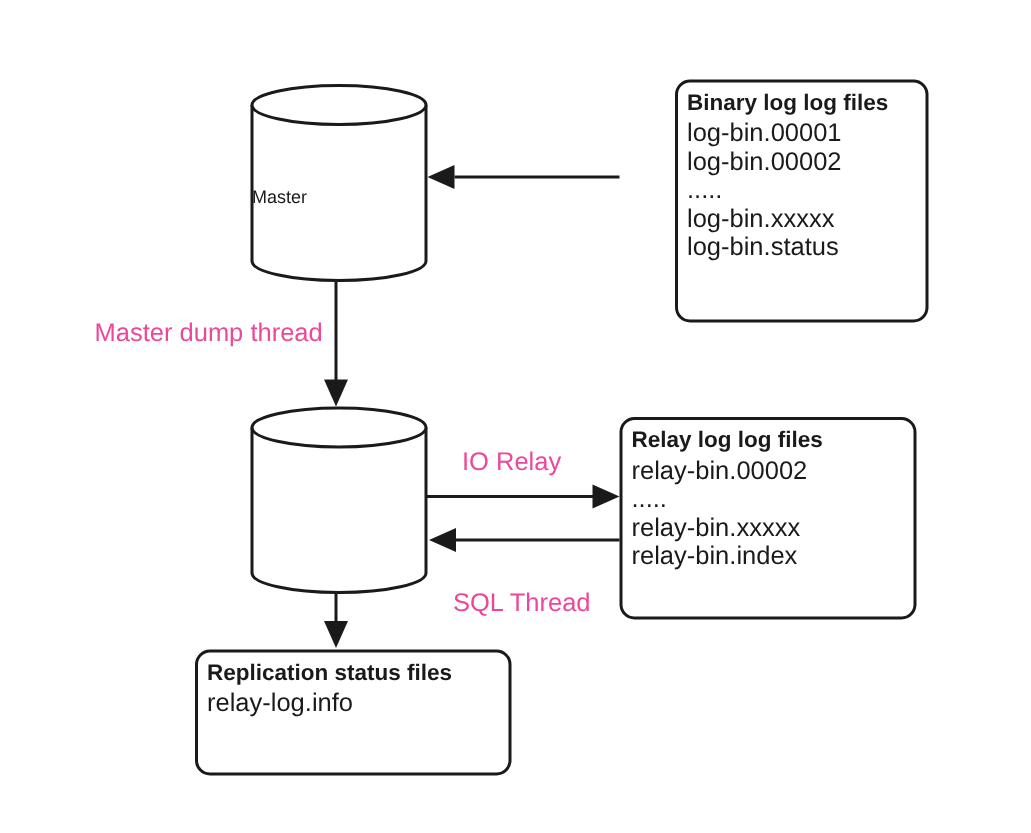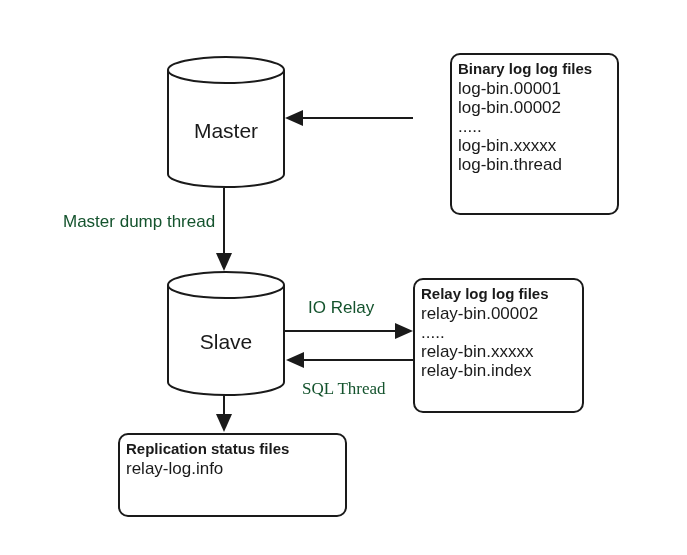--- a/index.html
+++ b/index.html
@@ -12,31 +12,31 @@
     color: #1a1a1a;
     overflow: hidden;
   }
   .layer {
     position: absolute;
     left: 0; top: 0;
   }
   .node-label {
     position: absolute;
     width: 116px;
-    text-align: center;
-    font-size: 21px;
+    text-align: left;
+    font-size: 12px;
     line-height: 20px;
     color: #1a1a1a;
   }
   .edge-label {
     position: absolute;
     font-size: 17px;
     line-height: 20px;
     white-space: nowrap;
-    color: #14532d;
+    color: #ec4899;
   }
   .filebox {
     position: absolute;
     box-sizing: border-box;
     background: #ffffff;
     border: 2px solid #1a1a1a;
     border-radius: 10px;
     padding: 3px 6px;
   }
   .box-title {
@@ -88,41 +88,40 @@
       <polygon points="286,360 304,352 304,368" fill="#1a1a1a"></polygon>
     </g>
 
     <g>
       <line x1="224" y1="395" x2="224" y2="415" stroke="#1a1a1a" stroke-width="2"></line>
       <polygon points="224,432 216,414 232,414" fill="#1a1a1a"></polygon>
     </g>
   </svg>
 
   <div class="node-label" style="left:168px; top:121px;">Master</div>
-  <div class="node-label" style="left:168px; top:332px;">Slave</div>
 
   <div class="edge-label" style="left:63px; top:212px;">Master dump thread</div>
   <div class="edge-label" style="left:308px; top:298px;">IO Relay</div>
-  <div class="edge-label" style="left:302px; top:379px;font-family:Liberation Serif, serif;">SQL Thread</div>
+  <div class="edge-label" style="left:302px; top:392px;">SQL Thread</div>
 
   <div class="filebox" style="left:413px; top:53px; width:169px; height:162px;margin-left:37px;">
     <div class="box-title">Binary log log files</div>
     <div class="box-line">log-bin.00001</div>
     <div class="box-line">log-bin.00002</div>
     <div class="box-line">.....</div>
     <div class="box-line">log-bin.xxxxx</div>
-    <div class="box-line">log-bin.thread</div>
+    <div class="box-line">log-bin.status</div>
   </div>
 
-  <div class="filebox" style="left:413px; top:278px; width:171px; height:135px;">
+  <div class="filebox" style="left:413px; top:278px; width:198px; height:135px;">
     <div class="box-title">Relay log log files</div>
     <div class="box-line">relay-bin.00002</div>
     <div class="box-line">.....</div>
     <div class="box-line">relay-bin.xxxxx</div>
     <div class="box-line">relay-bin.index</div>
   </div>
 
-  <div class="filebox" style="left:118px; top:433px; width:229px; height:84px;">
+  <div class="filebox" style="left:130px; top:433px; width:211px; height:84px;">
     <div class="box-title">Replication status files</div>
     <div class="box-line">relay-log.info</div>
   </div>
 
 </div>
 
 </body></html>

